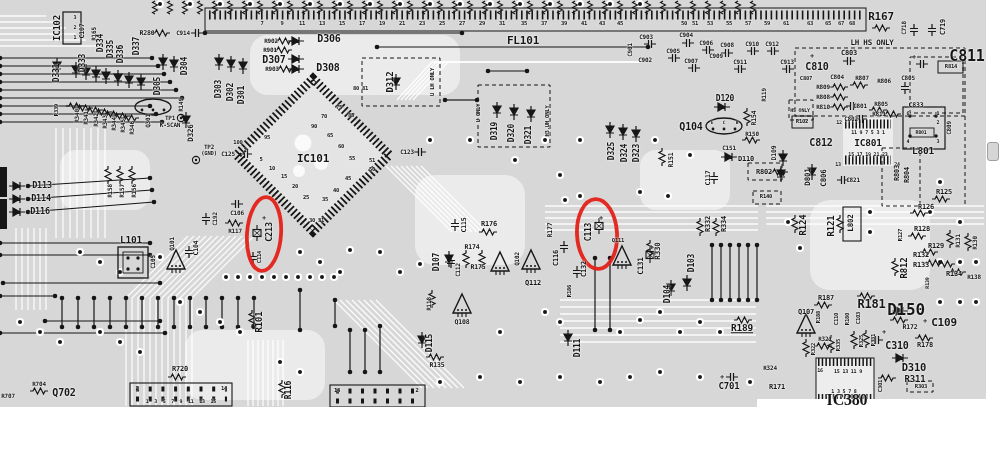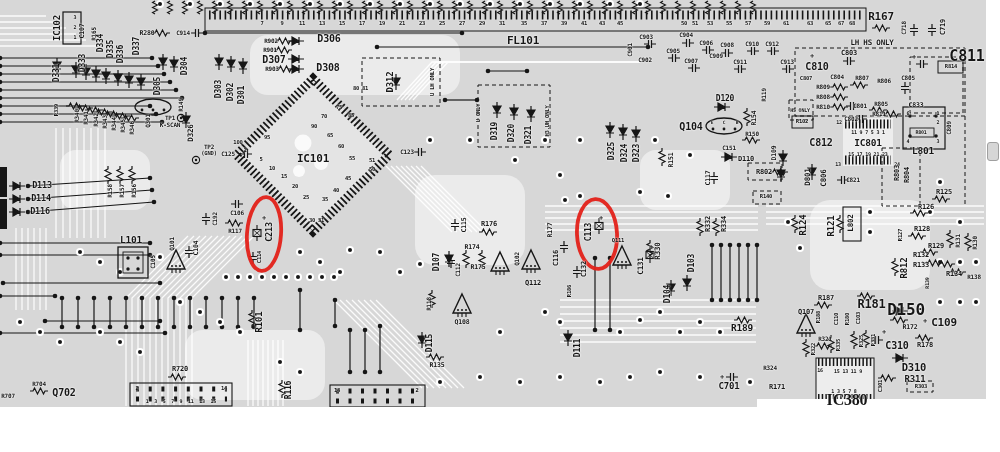--- a/index.html
+++ b/index.html
@@ -909,21 +909,21 @@
       <span class="lbl" style="left: 478px; top: 267px; font-size: 6.5px;">R175</span>
       <span class="lbl" style="left: 489px; top: 224px; font-size: 7px;">R176</span>
       <span class="lbl v" style="left: 464px; top: 225px; font-size: 6.5px;">C115</span>
       <span class="lbl v" style="left: 429px; top: 304px; font-size: 6px;">R118</span>
       <span class="lbl" style="left: 462px; top: 322px; font-size: 6.5px;">Q108</span>
       <span class="lbl v" style="left: 430px; top: 343px; font-size: 8px;">D115</span>
       <span class="lbl" style="left: 437px; top: 365px; font-size: 6.5px;">R135</span>
       <span class="lbl v" style="left: 578px; top: 348px; font-size: 8px;">D111</span>
       <span class="lbl v" style="left: 668px; top: 294px; font-size: 8px;">D104</span>
       <span class="lbl v" style="left: 692px; top: 263px; font-size: 8px;">D103</span>
-      <span class="lbl" style="left: 742px; top: 328px; font-size: 9.5px;">R189</span>
+      <span class="lbl" style="left: 742px; top: 328px; font-size: 9.5px; text-decoration: underline;">R189</span>
       <span class="lbl" style="left: 729px; top: 386px; font-size: 9px;">C701</span>
       <span class="lbl" style="left: 770px; top: 368px; font-size: 6px;">R324</span>
       <span class="lbl" style="left: 777px; top: 387px; font-size: 7px;">R171</span>
       <span class="lbl" style="left: 806px; top: 312px; font-size: 7px;">Q107</span>
       <span class="lbl v" style="left: 819px; top: 317px; font-size: 5.5px;">R188</span>
       <span class="lbl v" style="left: 837px; top: 319px; font-size: 5.5px;">C110</span>
       <span class="lbl v" style="left: 848px; top: 319px; font-size: 5.5px;">R180</span>
       <span class="lbl v" style="left: 859px; top: 318px; font-size: 5.5px;">C103</span>
       <span class="lbl" style="left: 826px; top: 298px; font-size: 7px;">R187</span>
       <span class="lbl" style="left: 868px; top: 304px; font-size: 12px; padding-left: 7px;">R181</span>

